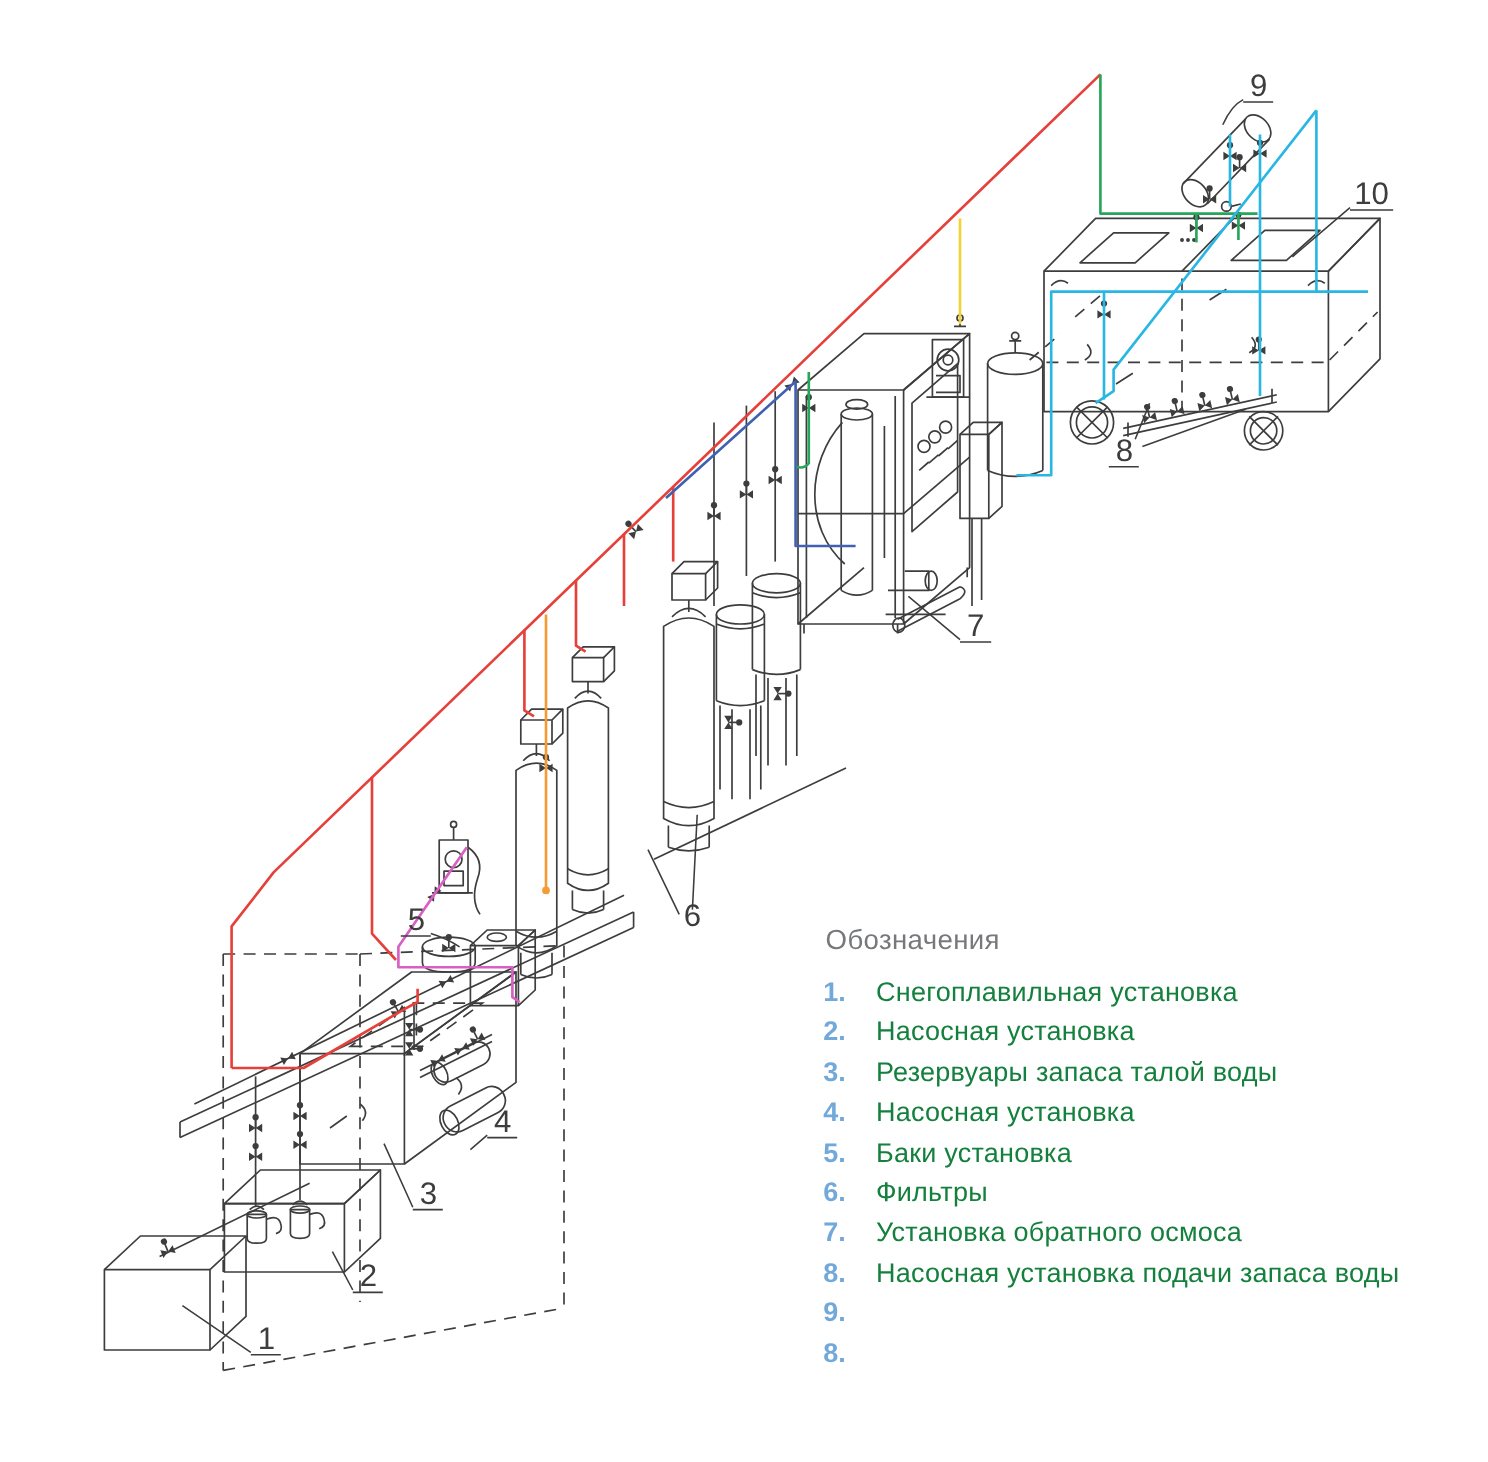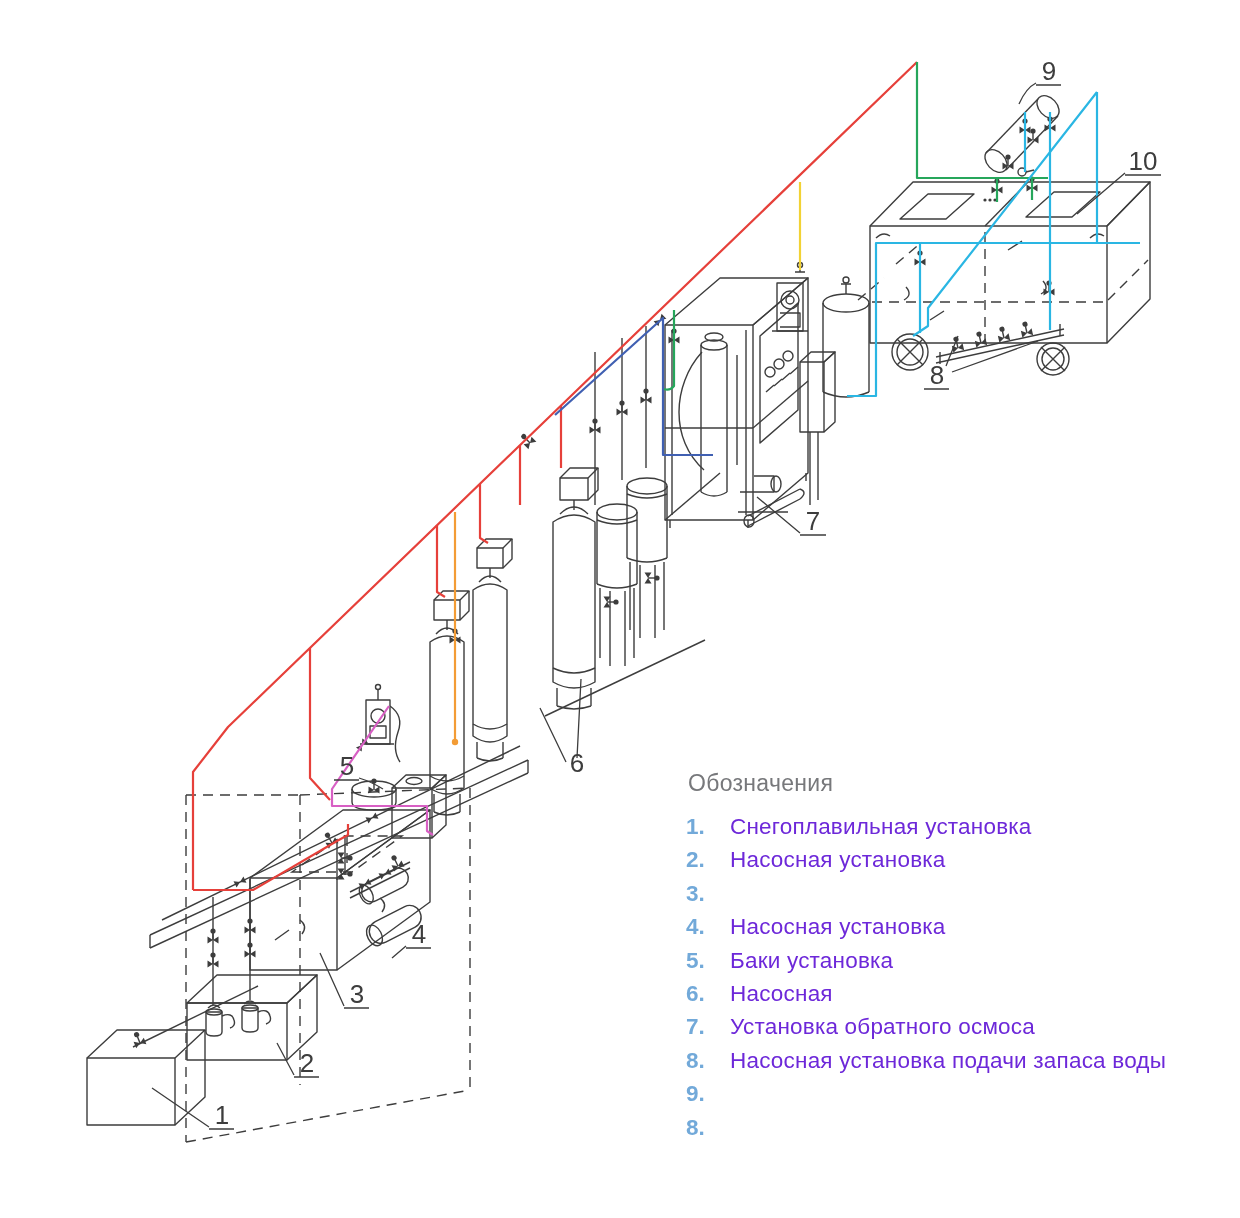--- a/index.html
+++ b/index.html
@@ -6,21 +6,21 @@
   .stage{position:relative;width:1240px;height:1218px;background:#ffffff;overflow:hidden;
          font-family:"Liberation Sans",sans-serif;}
   svg{position:absolute;left:0;top:0;}
   svg text{font-family:"Liberation Sans",sans-serif;font-size:26px;fill:#3d3d3d;}
   .vf{fill:#3d3d3d;stroke:none;}
   .legend{position:absolute;left:686px;top:770px;width:570px;}
   .legend-title{font-size:23px;color:#77787b;margin:0 0 13px 2px;letter-spacing:.3px;}
   .legend-list{list-style:none;margin:0;padding:0;}
   .legend-row{display:flex;align-items:baseline;line-height:33.4px;font-size:22.5px;}
   .legend-num{width:44px;flex:0 0 44px;color:#72a9d9;font-weight:bold;}
-  .legend-lbl{color:#6d28d9;letter-spacing:.2px;}
+  .legend-lbl{color:#15803d;letter-spacing:.2px;}
 </style>
 </head>
 <body>
 
 <div class="stage">
 
 <svg width="1240" height="1218" viewBox="0 0 1240 1218">
   <defs>
     <g id="v">
       <path class="vf" d="M-5.5,-3.5 L0,0 L-5.5,3.5 Z M5.5,-3.5 L0,0 L5.5,3.5 Z"></path>
@@ -380,32 +380,33 @@
       <li class="legend-row">
         <span class="legend-num">1.</span>
         <span class="legend-lbl">Снегоплавильная установка</span>
       </li>
       <li class="legend-row">
         <span class="legend-num">2.</span>
         <span class="legend-lbl">Насосная установка</span>
       </li>
       <li class="legend-row">
         <span class="legend-num">3.</span>
+        <span class="legend-lbl">Резервуары запаса талой воды</span>
       </li>
       <li class="legend-row">
         <span class="legend-num">4.</span>
         <span class="legend-lbl">Насосная установка</span>
       </li>
       <li class="legend-row">
         <span class="legend-num">5.</span>
         <span class="legend-lbl">Баки установка</span>
       </li>
       <li class="legend-row">
         <span class="legend-num">6.</span>
-        <span class="legend-lbl">Насосная</span>
+        <span class="legend-lbl">Фильтры</span>
       </li>
       <li class="legend-row">
         <span class="legend-num">7.</span>
         <span class="legend-lbl">Установка обратного осмоса</span>
       </li>
       <li class="legend-row">
         <span class="legend-num">8.</span>
         <span class="legend-lbl">Насосная установка подачи запаса воды</span>
       </li>
       <li class="legend-row">

